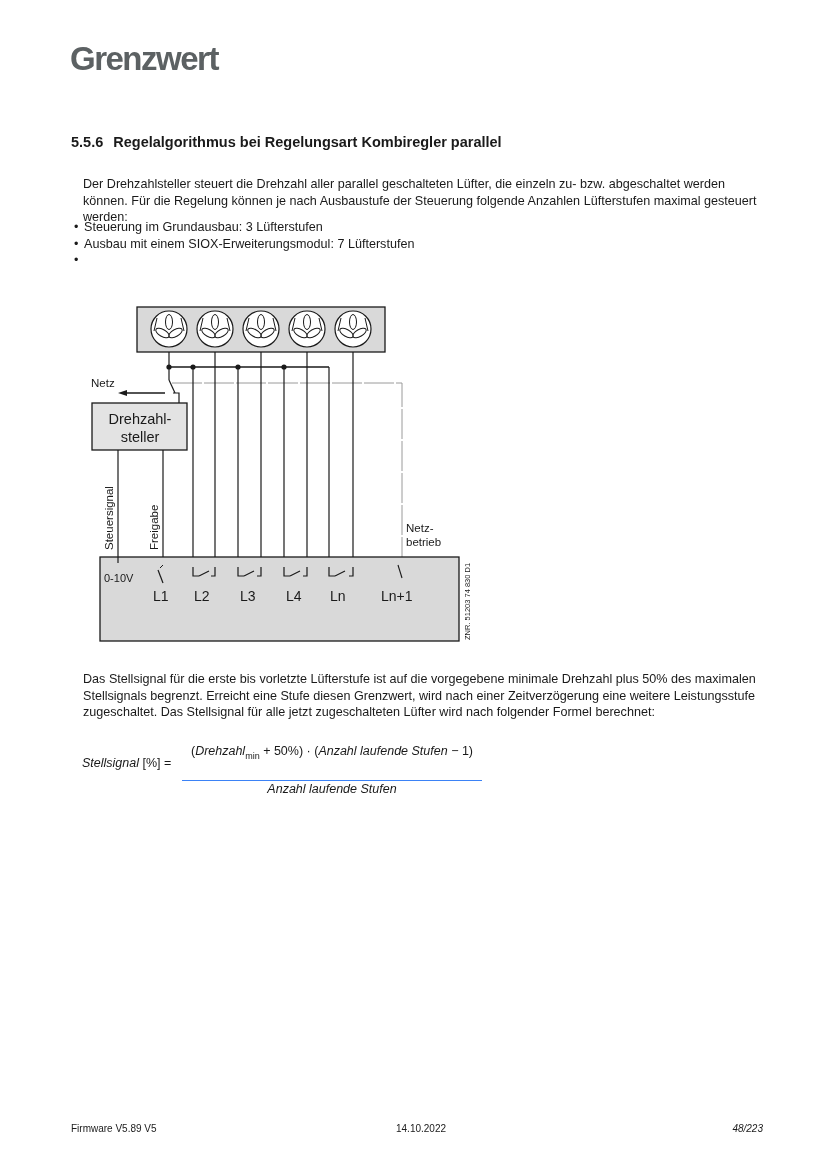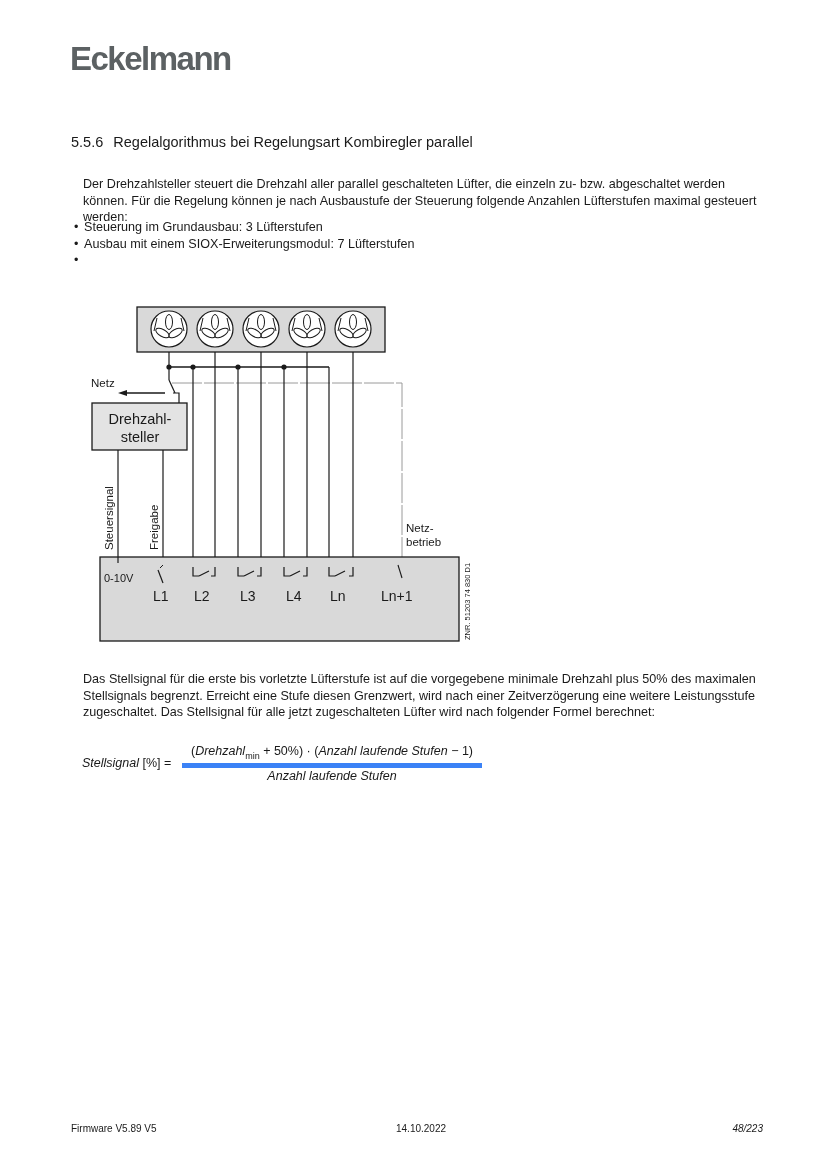--- a/index.html
+++ b/index.html
@@ -1,47 +1,47 @@
 <!DOCTYPE html>
 <html><head>
 <meta charset="utf-8">
 <style>
   html, body { margin: 0; padding: 0; background: #ffffff; }
   body { width: 827px; height: 1169px; position: relative; overflow: hidden;
          font-family: "Liberation Sans", sans-serif; color: #1a1a1a; }
   .logo { position: absolute; left: 70px; top: 40px; font-size: 33px; font-weight: bold;
           color: #5c6163; letter-spacing: -1.5px; font-family: "Liberation Sans", sans-serif; }
-  .heading { position: absolute; left: 71px; top: 134px; font-size: 14.5px; font-weight: normal; }
+  .heading { position: absolute; left: 71px; top: 134px; font-size: 14.5px; font-weight: bold; }
   .heading .num { margin-right: 6px; }
   .para { position: absolute; left: 71px; width: 690px; font-size: 12.6px; line-height: 16.5px; margin: 12px; }
   .p1 { top: 164px; }
   .bullets { position: absolute; left: 71px; top: 219px; margin: 0; padding: 0; list-style: none;
              font-size: 12.6px; line-height: 16.5px; }
   .bullets li { position: relative; padding-left: 13px; }
   .bullets li .dot { position: absolute; left: 3px; top: 0; }
   .diagram { position: absolute; left: 0; top: 0; }
   .p2 { top: 659px; }
   .formula { position: absolute; left: 82px; top: 744px; font-size: 12.5px; }
   .formula .lhs { position: absolute; left: 0; top: 12px; white-space: nowrap; font-style: italic; }
   .formula .lhs .unit { font-style: normal; }
   .formula .frac { position: absolute; left: 100px; top: 0; width: 300px; text-align: center; }
-  .formula .numer { display: block; white-space: nowrap; font-style: italic; padding-bottom: 2px; border-bottom: 5px solid #3b82f6; }
+  .formula .numer { display: block; white-space: nowrap; font-style: italic; padding-bottom: 19px; border-bottom: 1px solid #3b82f6; }
   .formula .denom { display: block; white-space: nowrap; font-style: italic; padding-top: 1px; }
   .formula .up { font-style: normal; }
   .formula sub { font-size: 9px; font-style: normal; }
   .footer { position: absolute; top: 1123px; font-size: 10px; }
   .f-left { left: 71px; }
   .f-mid { left: 380px; margin-left: 16px; }
   .f-right { right: 64px; font-style: italic; }
   svg text { font-family: "Liberation Sans", sans-serif; }
 </style>
 </head>
 <body>
 
-<div class="logo">Eckelmann</div>
+<div class="logo">Grenzwert</div>
 
 <div class="heading">
   <span class="num">5.5.6</span>
   <span>Regelalgorithmus bei Regelungsart Kombiregler parallel</span>
 </div>
 
 <p class="para p1">Der Drehzahlsteller steuert die Drehzahl aller parallel geschalteten Lüfter, die einzeln zu- bzw. abgeschaltet werden können. Für die Regelung können je nach Ausbaustufe der Steuerung folgende Anzahlen Lüfterstufen maximal gesteuert werden:</p>
 
 <ul class="bullets">
   <li><span class="dot">•</span><span>Steuerung im Grundausbau: 3 Lüfterstufen</span></li>

